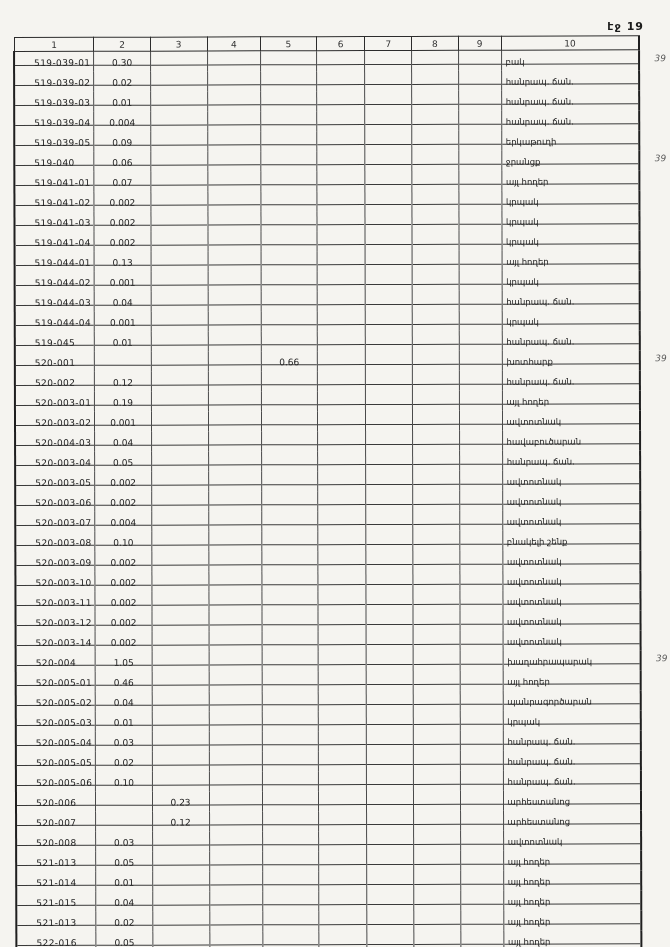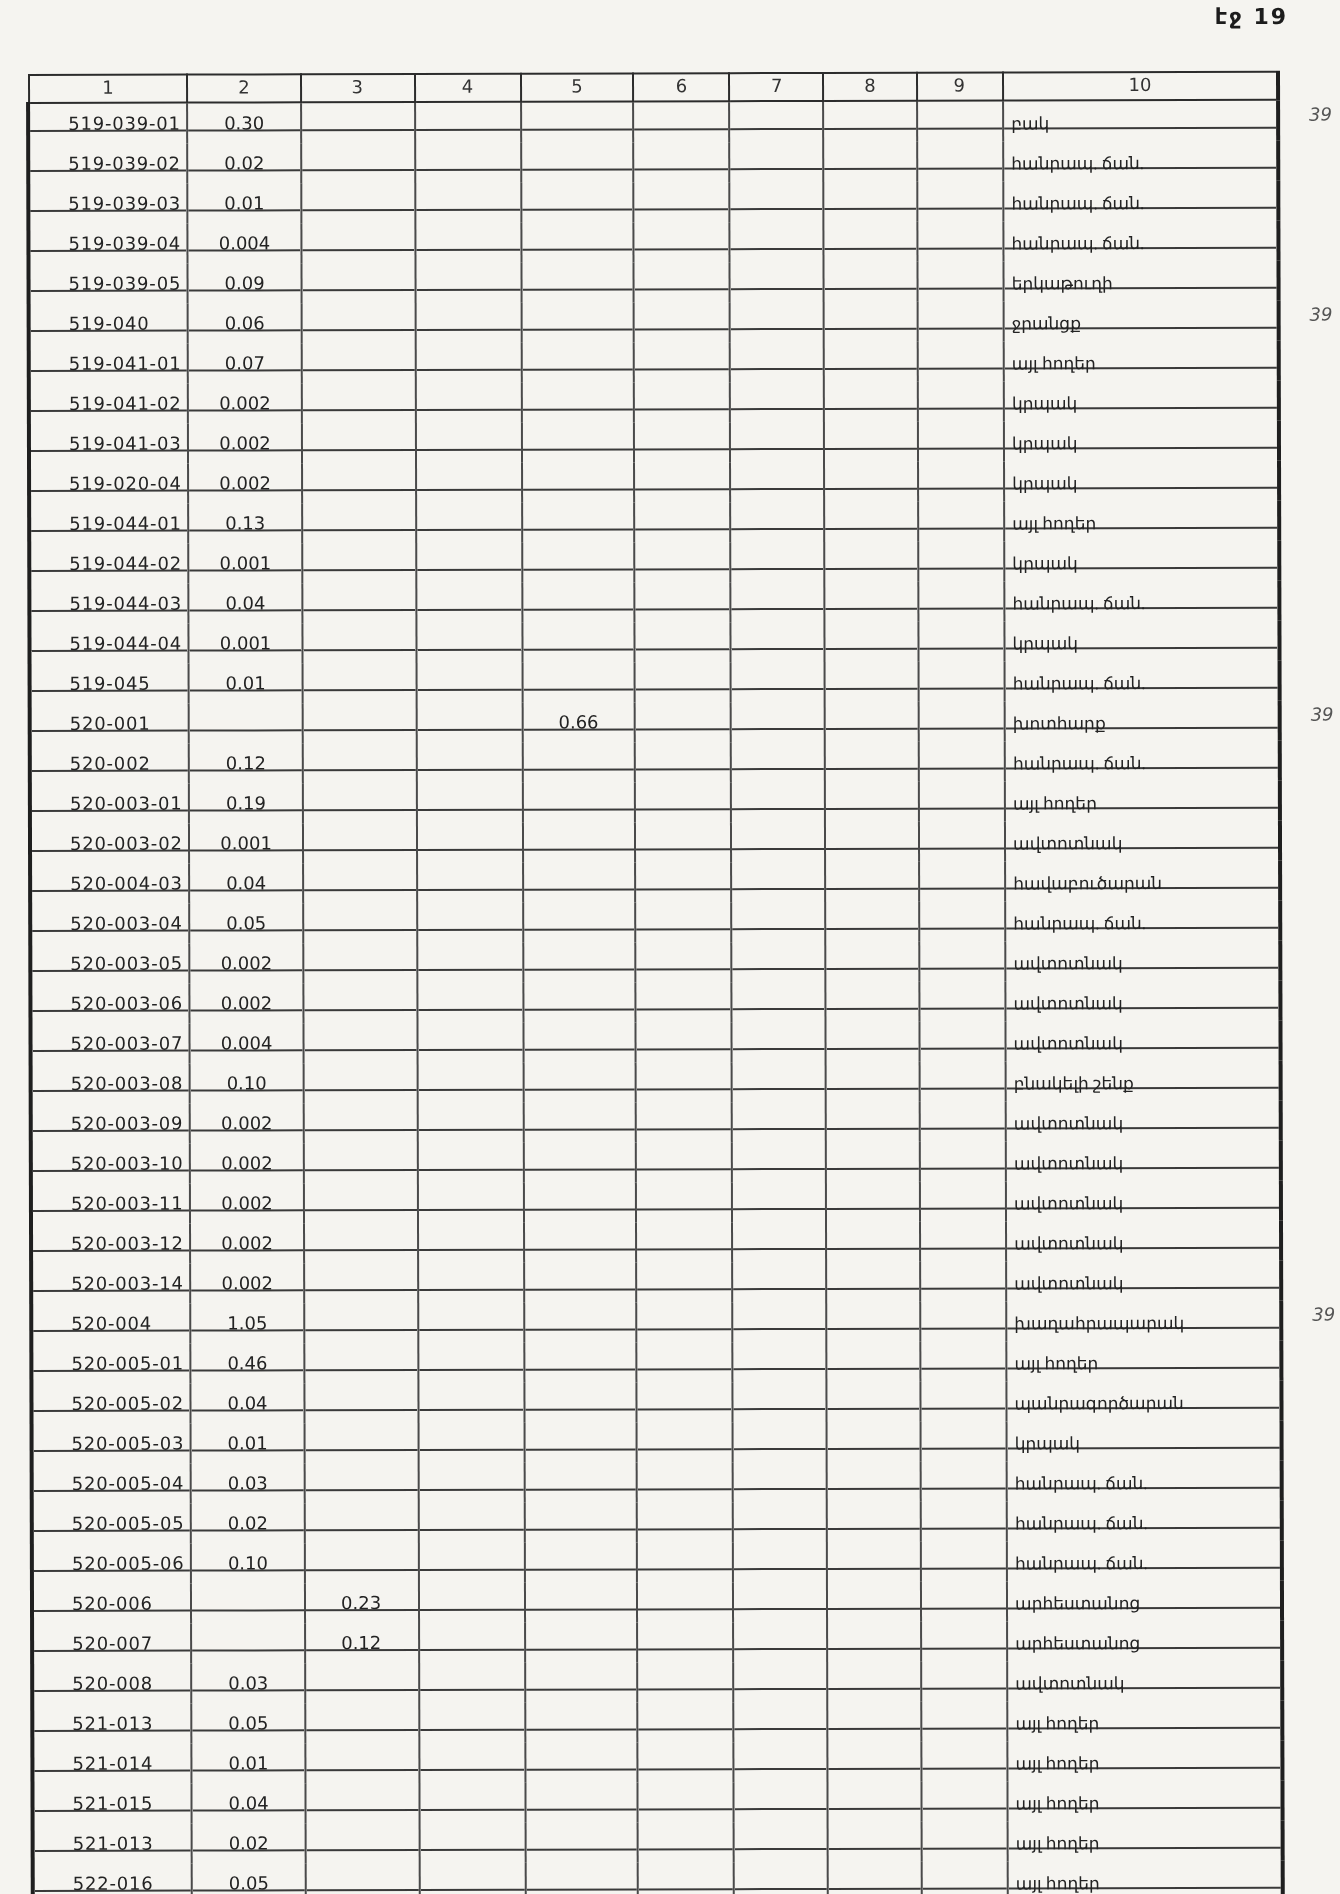--- a/index.html
+++ b/index.html
@@ -2,21 +2,21 @@
 <html><head>
 <meta charset="utf-8">
 <style>
   html,body{margin:0;padding:0}
   body{
     width:670px;height:947px;overflow:hidden;position:relative;
     background:#f5f4f0;color:#222;
     font-family:"DejaVu Sans",sans-serif;
   }
   .page-header{
-    position:absolute;top:2px;right:26px;
+    position:absolute;top:20px;right:26px;
     font-size:11px;font-weight:bold;letter-spacing:1px;color:#1c1c1c;
   }
   .scan-table{
     position:absolute;top:37px;left:13px;
     border-collapse:collapse;table-layout:fixed;
     transform:rotate(-0.15deg);transform-origin:top left;
   }
   thead th{
     border:1px solid #2c2c2c;
     font-weight:normal;font-size:9px;height:13px;padding:0;color:#333;
@@ -33,21 +33,21 @@
     background-repeat:no-repeat;background-size:100% 1px;background-position:0 13px;
     white-space:nowrap;overflow:hidden;color:#232323;
   }
   td.code-cell{
     border-left:2px solid #1f1f1f;
     padding-left:19px;letter-spacing:0.4px;
   }
   td.value-cell{text-align:center}
   td.label-cell{
     border-right:2px solid #1f1f1f;
-    font-size:8.5px;padding-left:4px;font-family:Liberation Serif, serif;
+    font-size:8.5px;padding-left:4px;
   }
   td.note-cell{
     border:none;background:none;
     font-size:9px;font-style:italic;color:#555;
     text-align:left;padding-left:14px;vertical-align:middle;
   }
 </style>
 </head>
 <body>
 
@@ -195,21 +195,21 @@
           <td class="value-cell"></td>
           <td class="value-cell"></td>
           <td class="value-cell"></td>
           <td class="value-cell"></td>
           <td class="value-cell"></td>
           <td class="value-cell"></td>
           <td class="label-cell">կրպակ</td>
           <td class="note-cell"></td>
         </tr>
         <tr>
-          <td class="code-cell">519-020-04</td>
+          <td class="code-cell">519-041-04</td>
           <td class="value-cell">0.002</td>
           <td class="value-cell"></td>
           <td class="value-cell"></td>
           <td class="value-cell"></td>
           <td class="value-cell"></td>
           <td class="value-cell"></td>
           <td class="value-cell"></td>
           <td class="value-cell"></td>
           <td class="label-cell">կրպակ</td>
           <td class="note-cell"></td>

